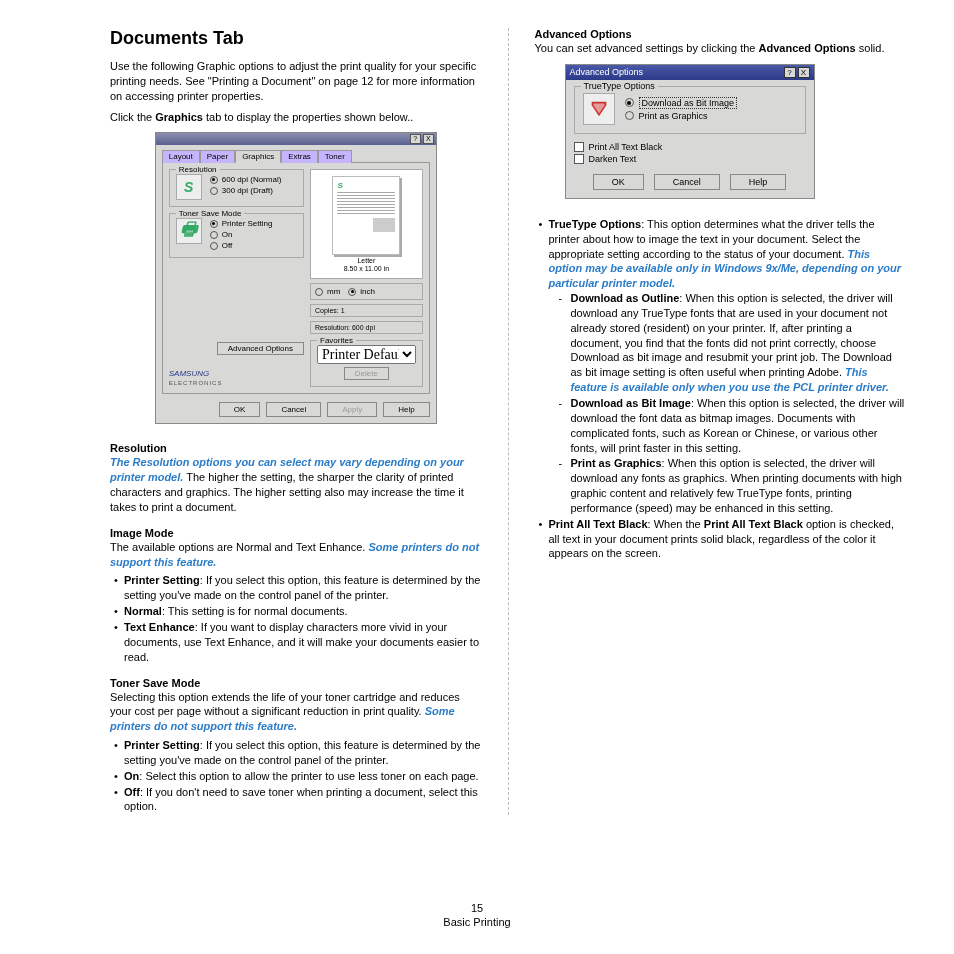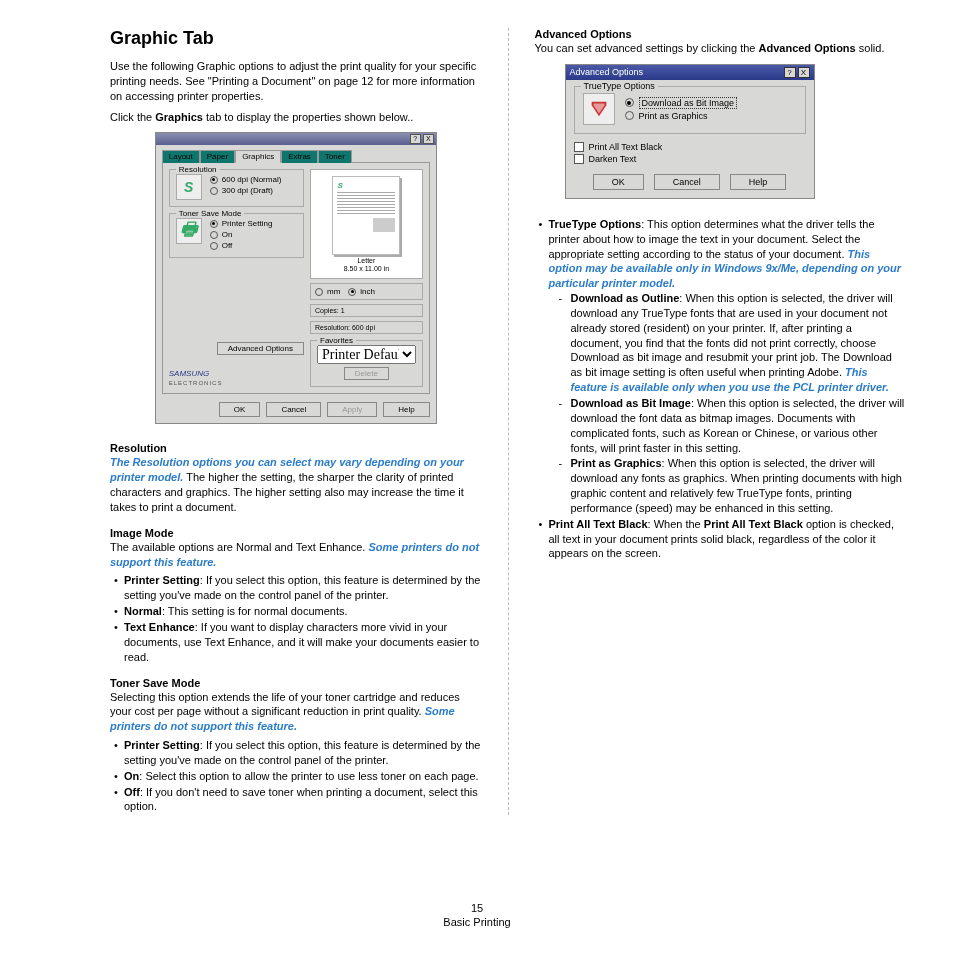--- a/index.html
+++ b/index.html
@@ -22,21 +22,21 @@
   .footer { position: absolute; bottom: 26px; left: 0; width: 100%; text-align: center; font-size: 11px; }
   .footer .pnum { margin-bottom: 2px; }
 
   
   .dlg1 { width: 282px; margin: 8px auto 18px auto; background: #d8d8d6; border: 1px solid #888; font-family: Tahoma, Arial, sans-serif; font-size: 8px; color:#000; }
   .dlg1 .titlebar { background: linear-gradient(#8a8fb0,#5a6090); height: 12px; display:flex; justify-content:flex-end; align-items:center; padding:0 2px; gap:2px;}
   .dlg1 .titlebar .wbtn{ width:11px;height:10px;background:#d8d8d6;border:1px solid #555; font-size:7px; text-align:center; line-height:8px;}
   .dlg1 .tabs { display:flex; padding:4px 6px 0 6px; }
   .dlg1 .tab { border:1px solid #999; border-bottom:none; background:#d8d8d6; padding:1px 6px; font-size:8px; position:relative; top:1px;}
   .dlg1 .tab.active{ background:#d8d8d6; border-bottom:1px solid #d8d8d6; z-index:2;}
-  .dlg1 .tab.inactive{ background:#0f766e; }
+  .dlg1 .tab.inactive{ background:#c4b5fd; }
   .dlg1 .body { border:1px solid #999; margin:0 6px 4px 6px; padding:6px; background:#d8d8d6; display:flex; gap:6px;}
   .dlg1 .leftp{ flex:1.2; display:flex; flex-direction:column; gap:6px;}
   .dlg1 .rightp{ flex:1; display:flex; flex-direction:column; gap:4px;}
   .dlg1 fieldset{ border:1px solid #aaa; padding:4px 6px 6px 6px; position:relative;}
   .dlg1 fieldset .lg{ position:absolute; top:-5px; left:6px; background:#d8d8d6; padding:0 3px; font-size:8px;}
   .dlg1 .radio-row{ display:flex; align-items:center; gap:4px; font-size:8px; margin:1px 0;}
   .dlg1 .radio{ width:8px;height:8px;border:1px solid #555;border-radius:50%; display:inline-flex; align-items:center; justify-content:center;}
   .dlg1 .radio.sel::after{content:"";width:3px;height:3px;background:#000;border-radius:50%;}
   .dlg1 .iconbox{ width:26px;height:26px;border:1px solid #aaa; background:#eee; display:flex;align-items:center;justify-content:center; font-size:14px; font-weight:bold; font-style:italic; color:#3a6;}
   .dlg1 .resrow{display:flex; gap:8px; align-items:flex-start;}
@@ -74,21 +74,21 @@
   .dlg2 .sel-label{ border:1px dotted #333; padding:0 2px;}
   .dlg2 .btnrow{ display:flex; justify-content:center; gap:10px; padding:2px 0 8px 0;}
   .dlg2 .btn{ border:1px solid #888;background:#d8d8d6; padding:2px 18px; font-size:9px;}
 </style>
 </head>
 <body>
 
 <div class="page">
 
   <div class="col col-left">
-    <h2>Graphic Tab</h2>
+    <h2>Documents Tab</h2>
     <p class="para">Use the following Graphic options to adjust the print quality for your specific printing needs. See "Printing a Document" on page 12 for more information on accessing printer properties.</p>
     <p class="para">
       <span>Click the </span><b>Graphics</b><span> tab to display the properties shown below..</span>
     </p>
 
     <div class="dlg1">
       <div class="titlebar">
         <div class="wbtn">?</div>
         <div class="wbtn">X</div>
       </div>

